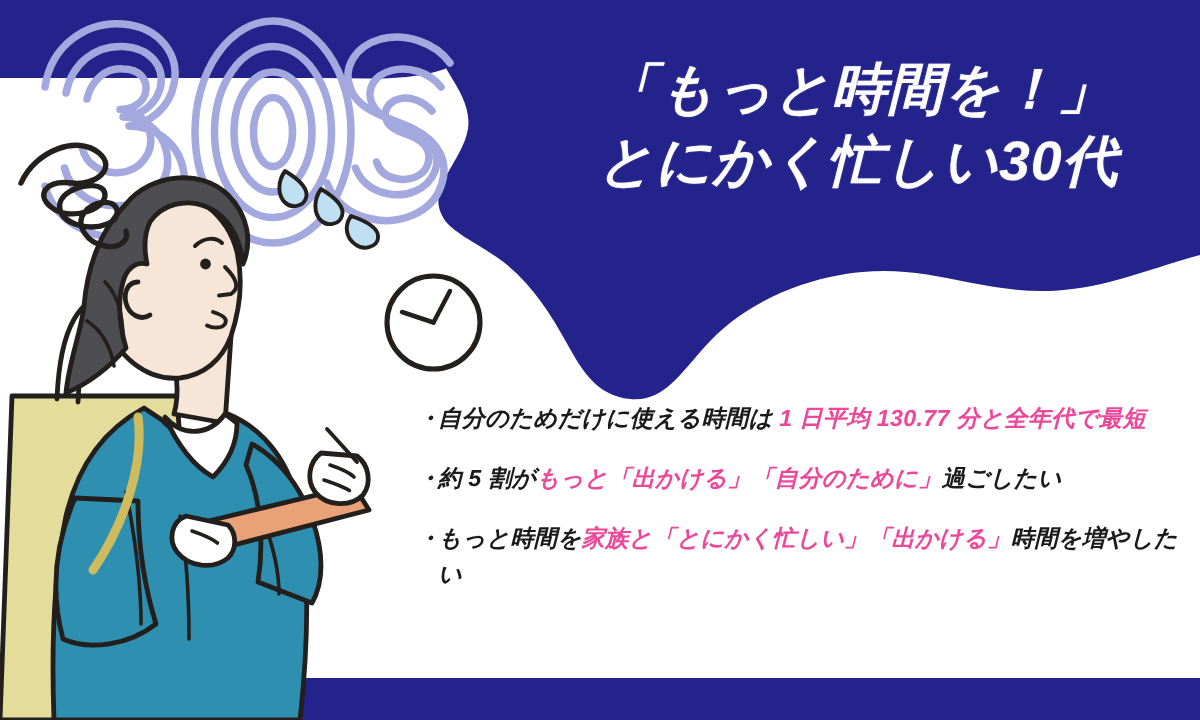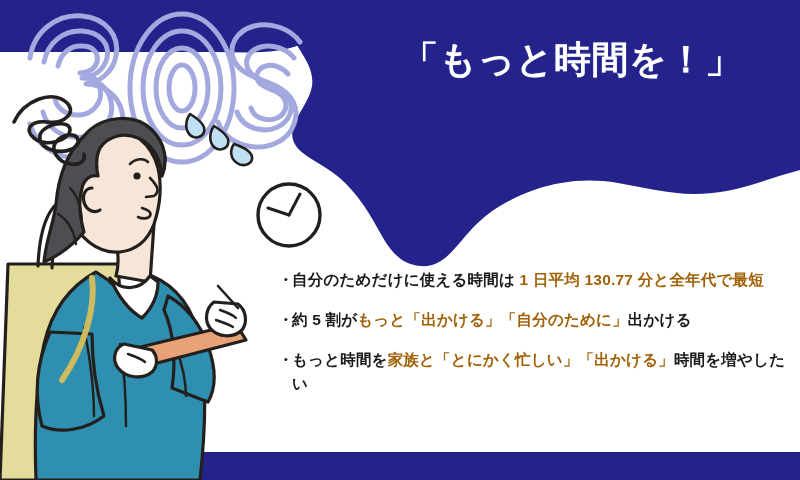--- a/index.html
+++ b/index.html
@@ -9,20 +9,21 @@
   }
   body {
     font-family: "Liberation Sans", "DejaVu Sans", sans-serif;
   }
   #stage {
     position: relative;
     width: 800px;
     height: 480px;
     overflow: hidden;
     background: #ffffff;
+    font-style: italic;
   }
 
   
   .navy-layer {
     position: absolute;
     inset: 0;
     width: 800px;
     height: 480px;
     pointer-events: none;
   }
@@ -69,21 +70,21 @@
     margin-bottom: 16px;
     padding-left: 14px;
     letter-spacing: 0.2px;
   }
   .bullet:last-child { margin-bottom: 0; }
   .bullet .dot {
     position: absolute;
     left: 0px;
     top: 0px;
   }
-  .hl { color: #a16207; }
+  .hl { color: #ec4899; }
 
   
   .illus {
     position: absolute;
     left: 0px;
     top: 96px;
     width: 300px;
     height: 384px;
   }
   .clock {
@@ -166,20 +167,21 @@
                  C285,127 270,132 258,129 C247,127 240,120 237,112"></path>
         <path d="M288,74 C282,67 273,64 266,66 C258,68 255,75 258,81
                  C261,87 271,89 277,92 C284,96 288,102 285,110
                  C282,118 272,121 264,119 C257,118 253,114 251,108"></path>
       </g>
     </g>
   </svg>
 
   <div class="headline">
     <span class="l1">「もっと時間を！」</span>
+    <span class="l2">とにかく忙しい30代</span>
   </div>
 
   <svg class="illus" viewBox="0 0 300 384" xmlns="http://www.w3.org/2000/svg">
     <g stroke="#231f1c" stroke-width="3.2" stroke-linejoin="round" stroke-linecap="round">
 
       <path fill="#e4dc9a" d="M8,168 L118,168 L132,384 L0,384 Z"></path>
       <path fill="none" d="M38,170 C40,120 54,102 74,100"></path>
       <path fill="none" d="M52,172 C54,124 66,108 82,106"></path>
 
       <path fill="#f7e6d8" d="M112,128 C118,152 120,166 116,180 L150,186 L154,128 Z"></path>
@@ -269,21 +271,21 @@
              C72,88 78,82 76,76"></path>
   </svg>
 
   <div class="bullets">
 
     <div class="bullet">
       <span class="dot">・</span><span>自分のためだけに使える時間は </span><span class="hl">1 日平均 130.77 分と全年代で最短</span>
     </div>
 
     <div class="bullet">
-      <span class="dot">・</span><span>約 5 割が</span><span class="hl">もっと「出かける」「自分のために」</span><span>出かける</span>
+      <span class="dot">・</span><span>約 5 割が</span><span class="hl">もっと「出かける」「自分のために」</span><span>過ごしたい</span>
     </div>
 
     <div class="bullet">
       <span class="dot">・</span><span>もっと時間を</span><span class="hl">家族と「とにかく忙しい」「出かける」</span><span>時間を増やしたい</span>
     </div>
 
   </div>
 
 </div>
 

